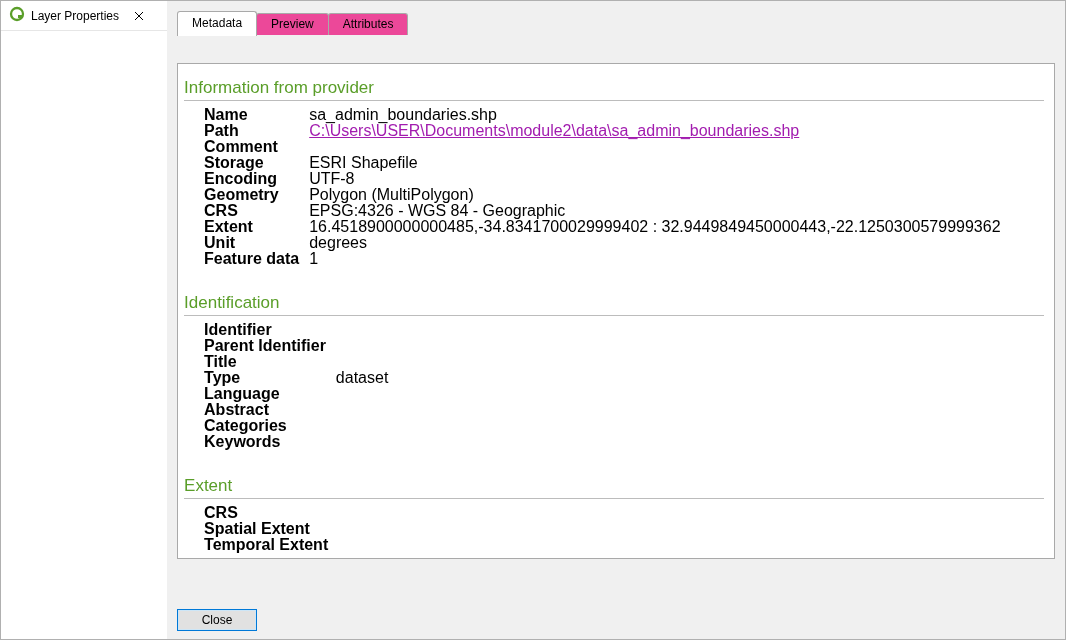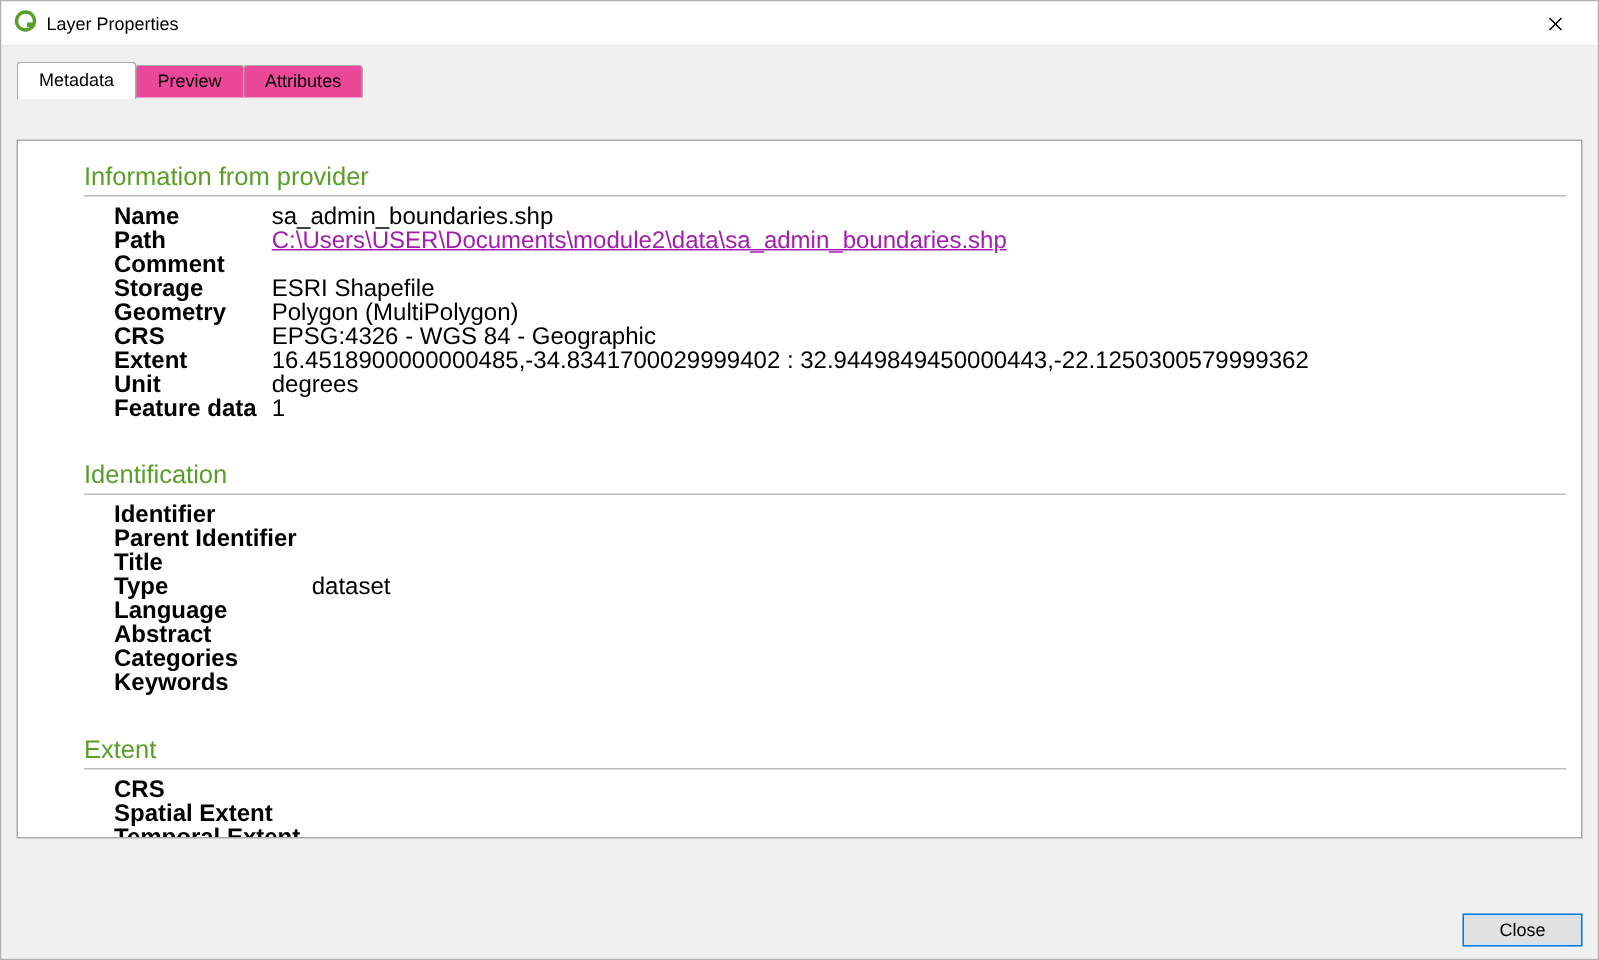--- a/index.html
+++ b/index.html
@@ -11,21 +11,21 @@
     color: #000;
     width: 1066px;
     height: 640px;
     overflow: hidden;
   }
   .window {
     width:1066px; height:640px;
     border:1px solid #b0b0b0;
     background:#fff;
     display:flex;
-    flex-direction:column;
+    flex-direction:row;
   }
   .titlebar {
     height:30px;
     display:flex;
     align-items:center;
     padding:0 8px;
     background:#fff;
     border-bottom:1px solid #e6e6e6;
   }
   .titlebar .app-icon { margin-right:6px; }
@@ -77,21 +77,20 @@
     flex:1;
     border:1px solid #a9a9a9;
     background:#ffffff;
     min-height:0;
     position:relative;
   }
   .scroll-area {
     position:absolute; inset:0;
     overflow-y:scroll;
     padding:6px 10px 10px 6px;
-    margin-left:38px;
   }
   
   .scroll-area::-webkit-scrollbar { width:17px; }
   .scroll-area::-webkit-scrollbar-track { background:#f0f0f0; }
   .scroll-area::-webkit-scrollbar-thumb { background:#cdcdcd; border:1px solid #b9b9b9; }
   .scroll-area::-webkit-scrollbar-button { background:#f0f0f0; height:17px; border:1px solid #d0d0d0; }
 
   h2.section {
     font-size:17px;
     font-weight:400;
@@ -119,21 +118,21 @@
     white-space:nowrap;
     padding-right:10px;
   }
   a.pathlink {
     color:#a21caf;
     text-decoration:underline;
   }
 
   .button-row {
     display:flex;
-    justify-content:flex-end;
+    justify-content:flex-start;
     padding-top:22px;
   }
   button.close {
     min-width:80px;
     height:22px;
     font-size:12px;
     background:#e1e1e1;
     border:1px solid #0078d7;
     box-shadow: inset 0 0 0 1px #cde6f7;
     cursor:default;
@@ -187,20 +186,24 @@
           </tr>
           <tr>
             <td class="label">Comment</td>
             <td></td>
           </tr>
           <tr>
             <td class="label">Storage</td>
             <td>ESRI Shapefile</td>
           </tr>
           <tr>
+            <td class="label">Encoding</td>
+            <td>UTF-8</td>
+          </tr>
+          <tr>
             <td class="label">Geometry</td>
             <td>Polygon (MultiPolygon)</td>
           </tr>
           <tr>
             <td class="label">CRS</td>
             <td>EPSG:4326 - WGS 84 - Geographic</td>
           </tr>
           <tr>
             <td class="label">Extent</td>
             <td>16.4518900000000485,-34.8341700029999402 : 32.9449849450000443,-22.1250300579999362</td>

